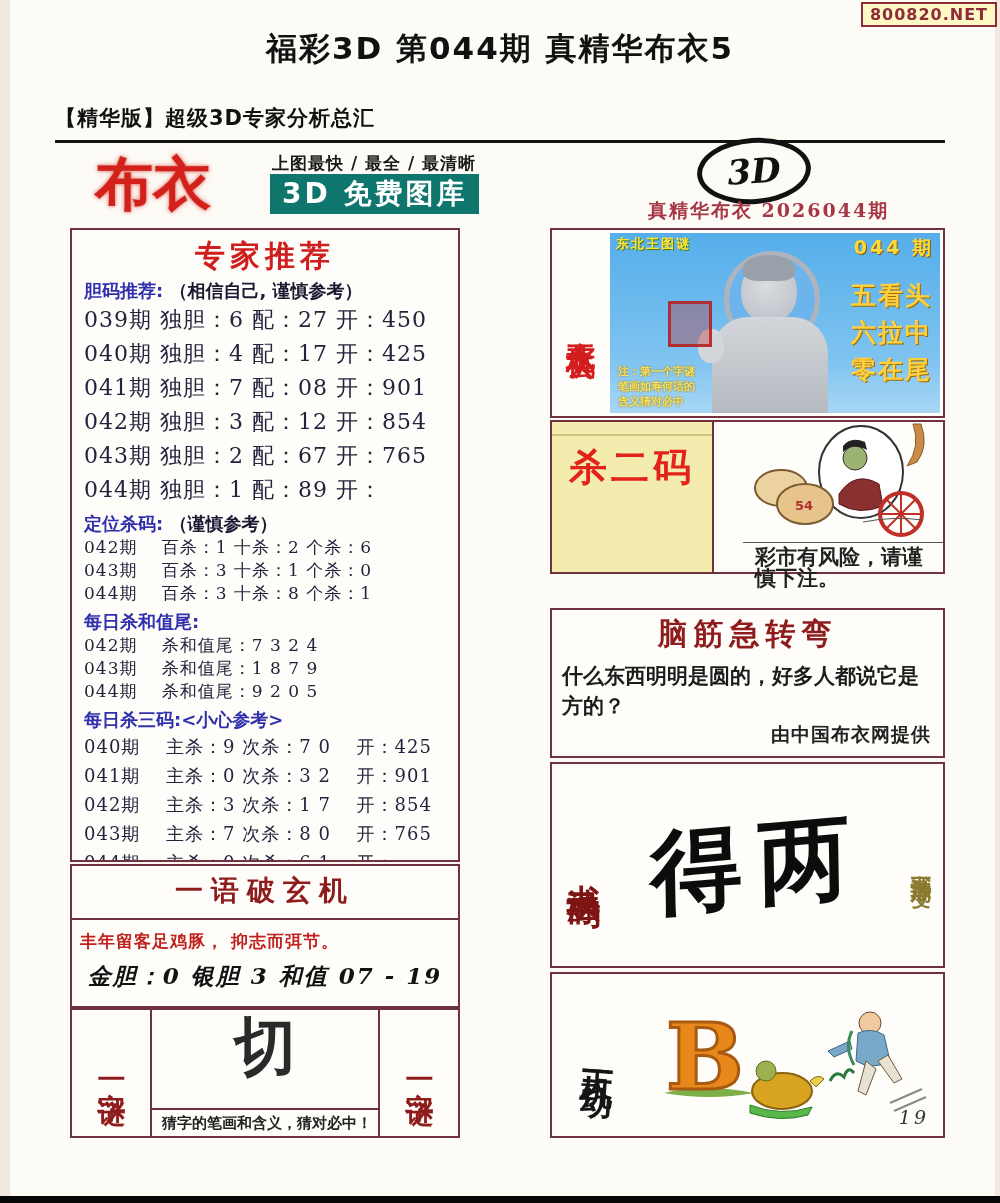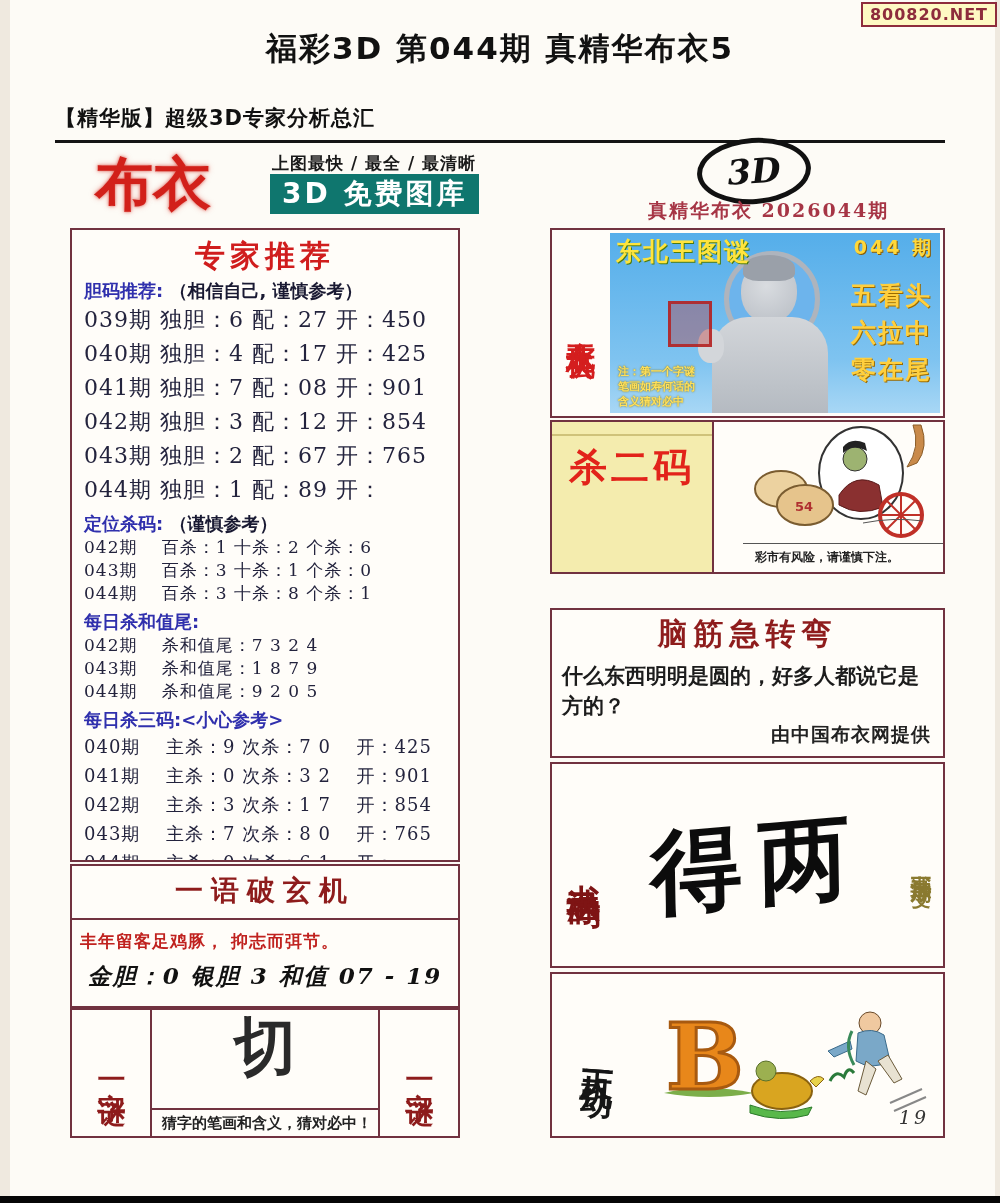--- a/index.html
+++ b/index.html
@@ -56,21 +56,21 @@
     font-family:"DejaVu Serif",serif;line-height:74px;}
   .riddle-hint{border-top:2px solid #713240;font-size:15px;font-weight:bold;color:#222;
     padding:3px 4px 3px 10px;line-height:20px;}
 
   
   #northeast-box{left:550px;top:228px;width:395px;height:190px;display:flex;}
   .ne-side{width:58px;display:flex;align-items:center;justify-content:center;}
   .ne-side .vtxt{writing-mode:vertical-rl;text-orientation:upright;color:#d41e1e;font-size:29px;
     font-weight:bold;font-family:"DejaVu Serif",serif;letter-spacing:2px;}
   .ne-pic{flex:1;position:relative;margin:3px 3px 3px 0;background:linear-gradient(180deg,#55aeea 0%,#7ec3f0 70%,#a8d7f5 100%);overflow:hidden;}
-  .ne-pic-title{position:absolute;left:6px;top:2px;color:#ffe43c;font-size:25px;font-weight:bold;
+  .ne-pic-title{position:absolute;left:6px;top:2px;color:#ffe43c;font-size:13px;font-weight:bold;
     letter-spacing:2px;text-shadow:1px 1px 0 #4a7a10;}
   .ne-issue{position:absolute;right:6px;top:2px;color:#ffd83a;font-size:19px;font-weight:bold;letter-spacing:3px;text-shadow:1px 1px 0 #8a5a00;}
   .ne-lines{position:absolute;right:8px;top:44px;text-align:left;}
   .ne-lines div{color:#ffcf3d;font-size:25px;font-weight:bold;letter-spacing:2px;line-height:37px;text-shadow:1px 1px 0 #9a6a00;}
   .ne-note{position:absolute;left:8px;bottom:4px;color:#ffe05a;font-size:11px;font-weight:bold;line-height:15px;text-shadow:0 0 2px #7a6a00;}
   .buddha{position:absolute;left:86px;top:18px;width:150px;height:170px;}
   .buddha .halo{position:absolute;left:28px;top:0;width:86px;height:86px;border-radius:50%;border:5px solid #aeb4bd;background:#6db4ec;}
   .buddha .head{position:absolute;left:45px;top:10px;width:56px;height:62px;border-radius:48%;
     background:radial-gradient(circle at 45% 40%,#d9dce0,#b7bcc3);}
   .buddha .cap{position:absolute;left:47px;top:4px;width:52px;height:26px;border-radius:50% 50% 30% 30%;background:#9aa0a9;}
@@ -80,21 +80,21 @@
   .seal{position:absolute;left:58px;top:68px;width:38px;height:40px;border:3px solid rgba(180,30,30,.85);
     background:rgba(190,40,40,.35);}
 
   #sha2-box{left:550px;top:420px;width:395px;height:154px;display:flex;}
   .sha2-pad{width:178px;background:#f4ecae;border-right:2px solid #713240;position:relative;text-align:center;}
   .sha2-pad:before{content:"";position:absolute;left:0;top:12px;width:100%;height:2px;background:#cfc27a;}
   .sha2-title{margin-top:20px;color:#e2231a;font-size:38px;font-weight:bold;letter-spacing:4px;font-family:"DejaVu Serif",serif;}
   .sha2-nums{margin-top:14px;color:#e2231a;font-size:62px;font-weight:bold;letter-spacing:14px;font-family:"DejaVu Serif",serif;}
   .sha2-right{flex:1;display:flex;flex-direction:column;padding-left:29px;}
   .sha2-cartoon{flex:1;display:flex;align-items:center;justify-content:center;}
-  .sha2-caption{border-top:1px solid #555;font-family:"DejaVu Serif",serif;font-size:12px;font-weight:bold;
+  .sha2-caption{border-top:1px solid #555;font-family:"DejaVu Serif",serif;font-size:21px;font-weight:bold;
     color:#222;padding:3px 6px 4px 12px;line-height:21px;}
 
   #brain-box{left:550px;top:608px;width:395px;height:150px;padding:4px 10px;box-sizing:border-box;}
   .brain-title{text-align:center;color:#8e1c1c;font-size:30px;font-weight:bold;letter-spacing:6px;}
   .brain-q{color:#1c1c1c;font-size:21px;font-weight:bold;line-height:30px;margin-top:6px;}
   .brain-credit{position:absolute;right:12px;bottom:8px;color:#222;font-size:19px;font-weight:bold;letter-spacing:1px;}
 
   #calli-box{left:550px;top:762px;width:395px;height:206px;display:flex;}
   .calli-side{width:64px;display:flex;align-items:center;justify-content:center;}
   .calli-side .vtxt{writing-mode:vertical-rl;text-orientation:upright;color:#7e1414;font-size:34px;

